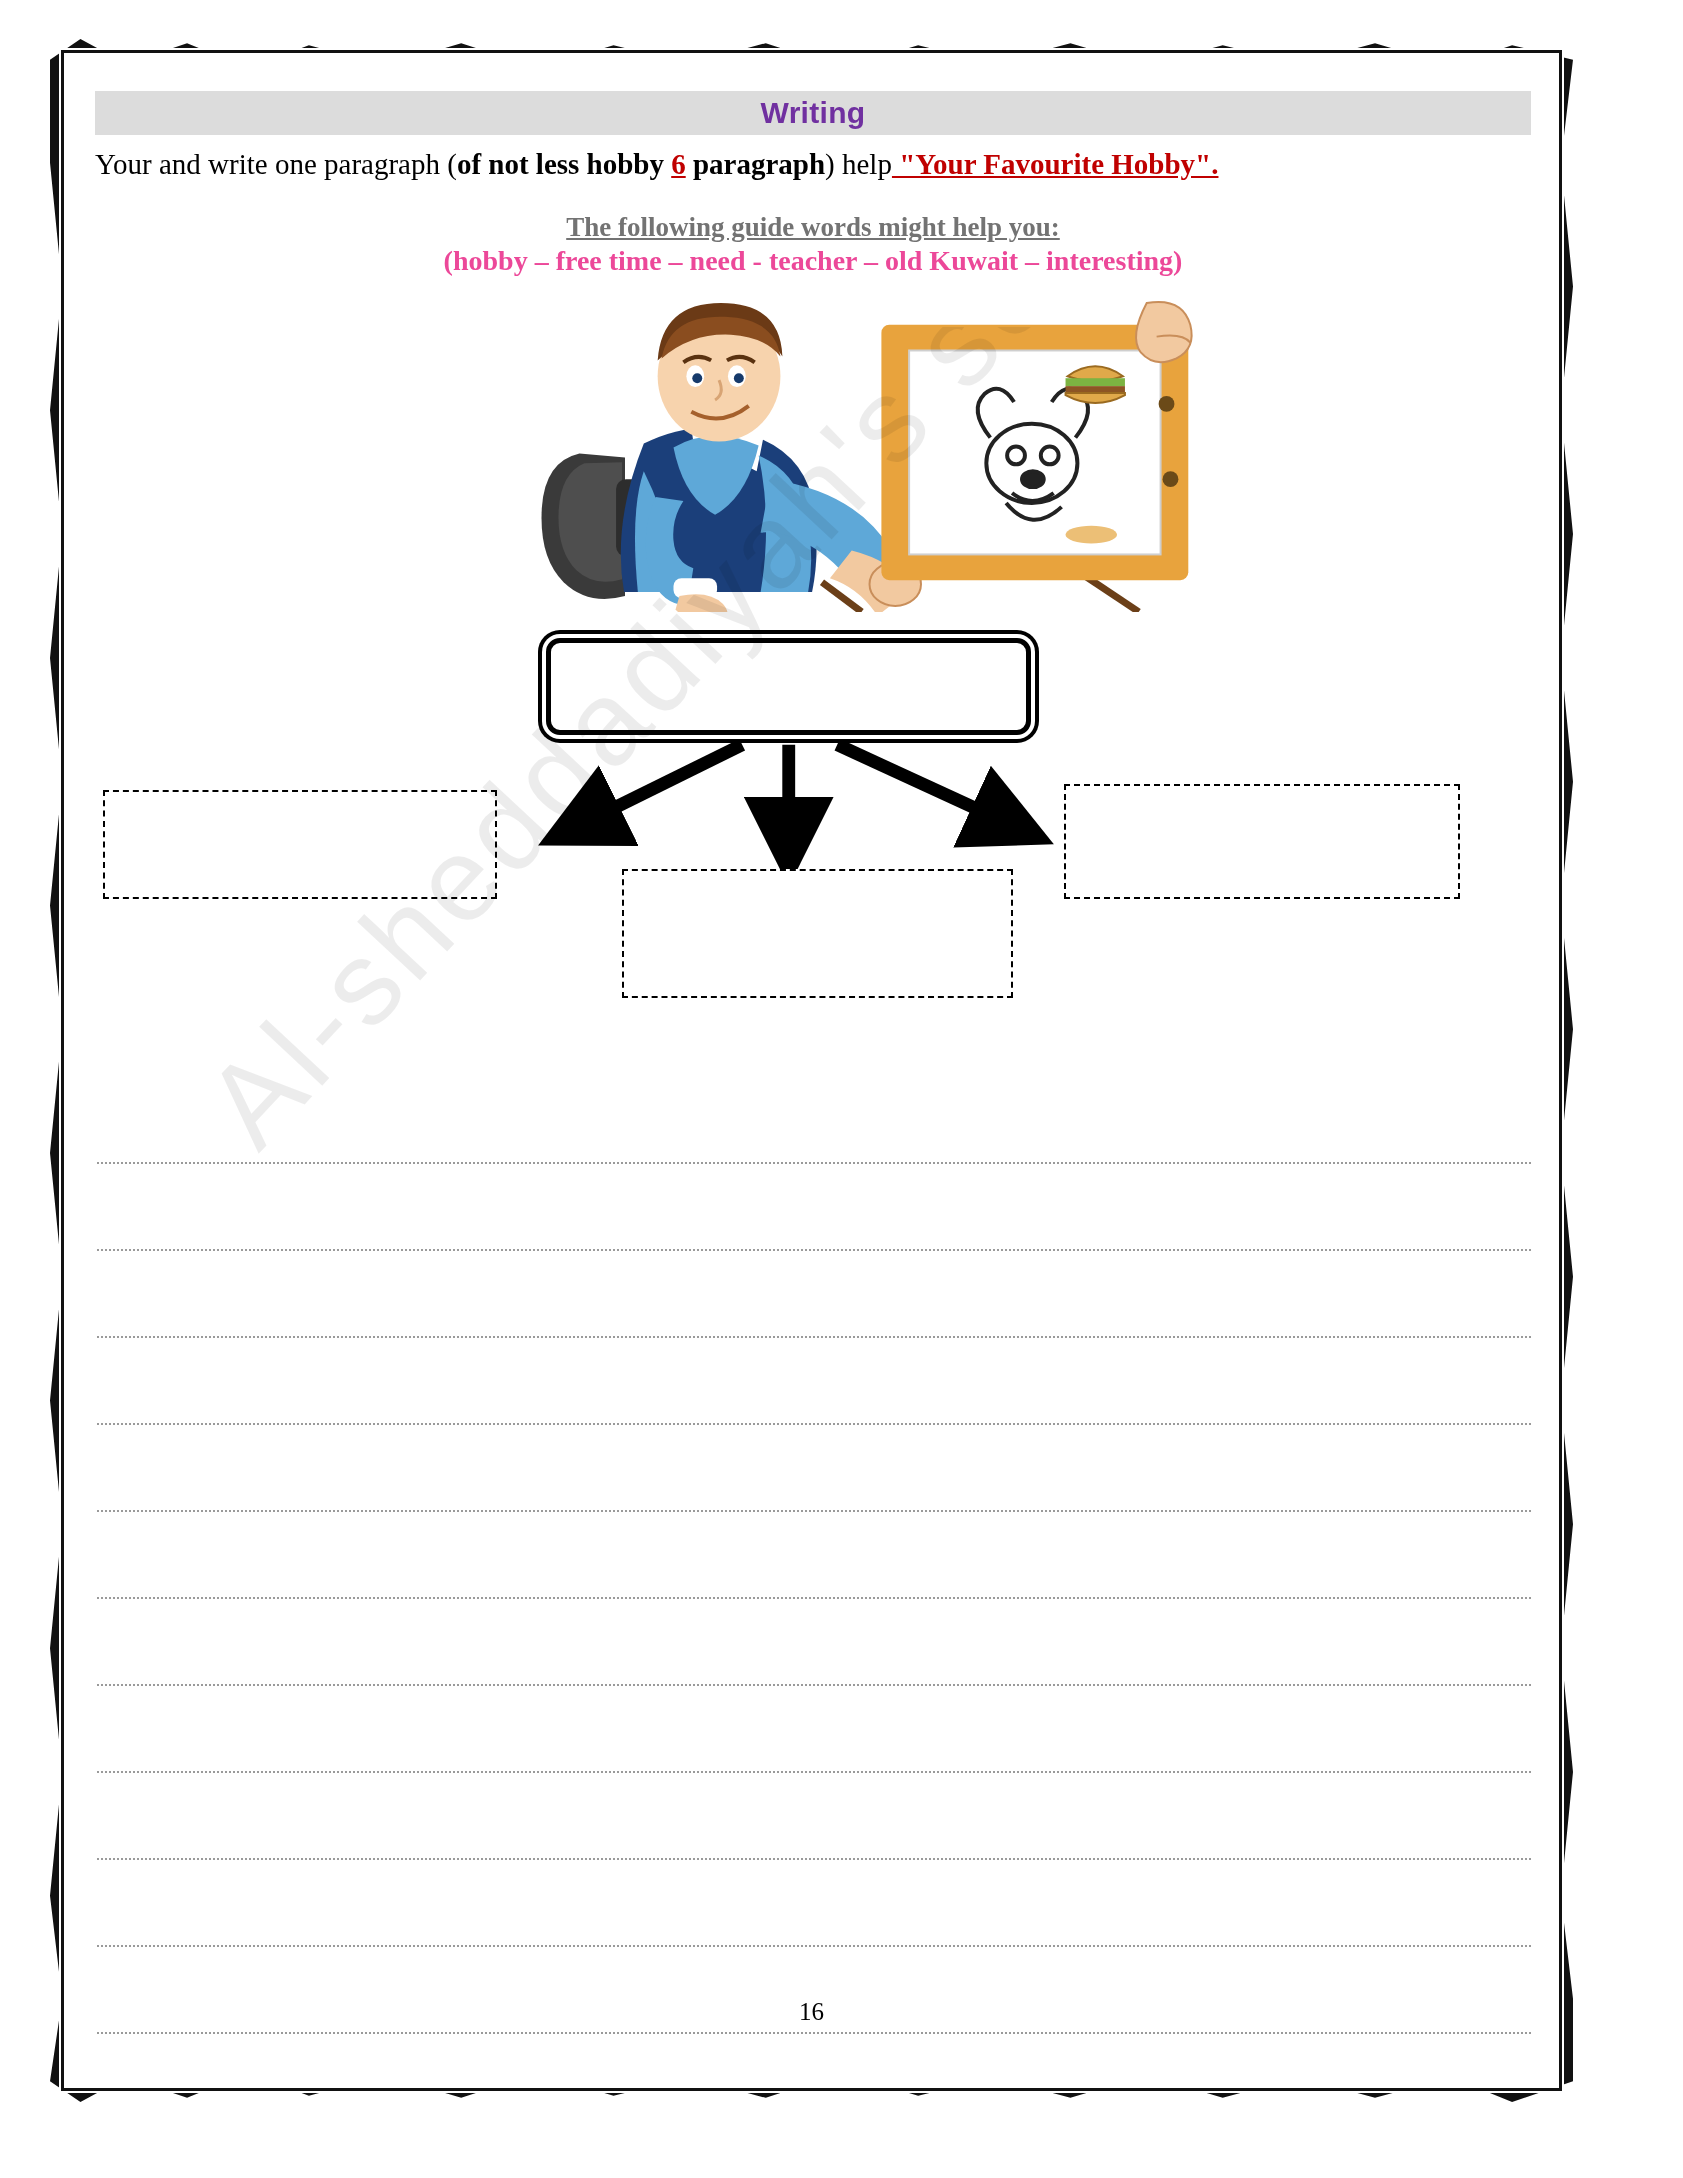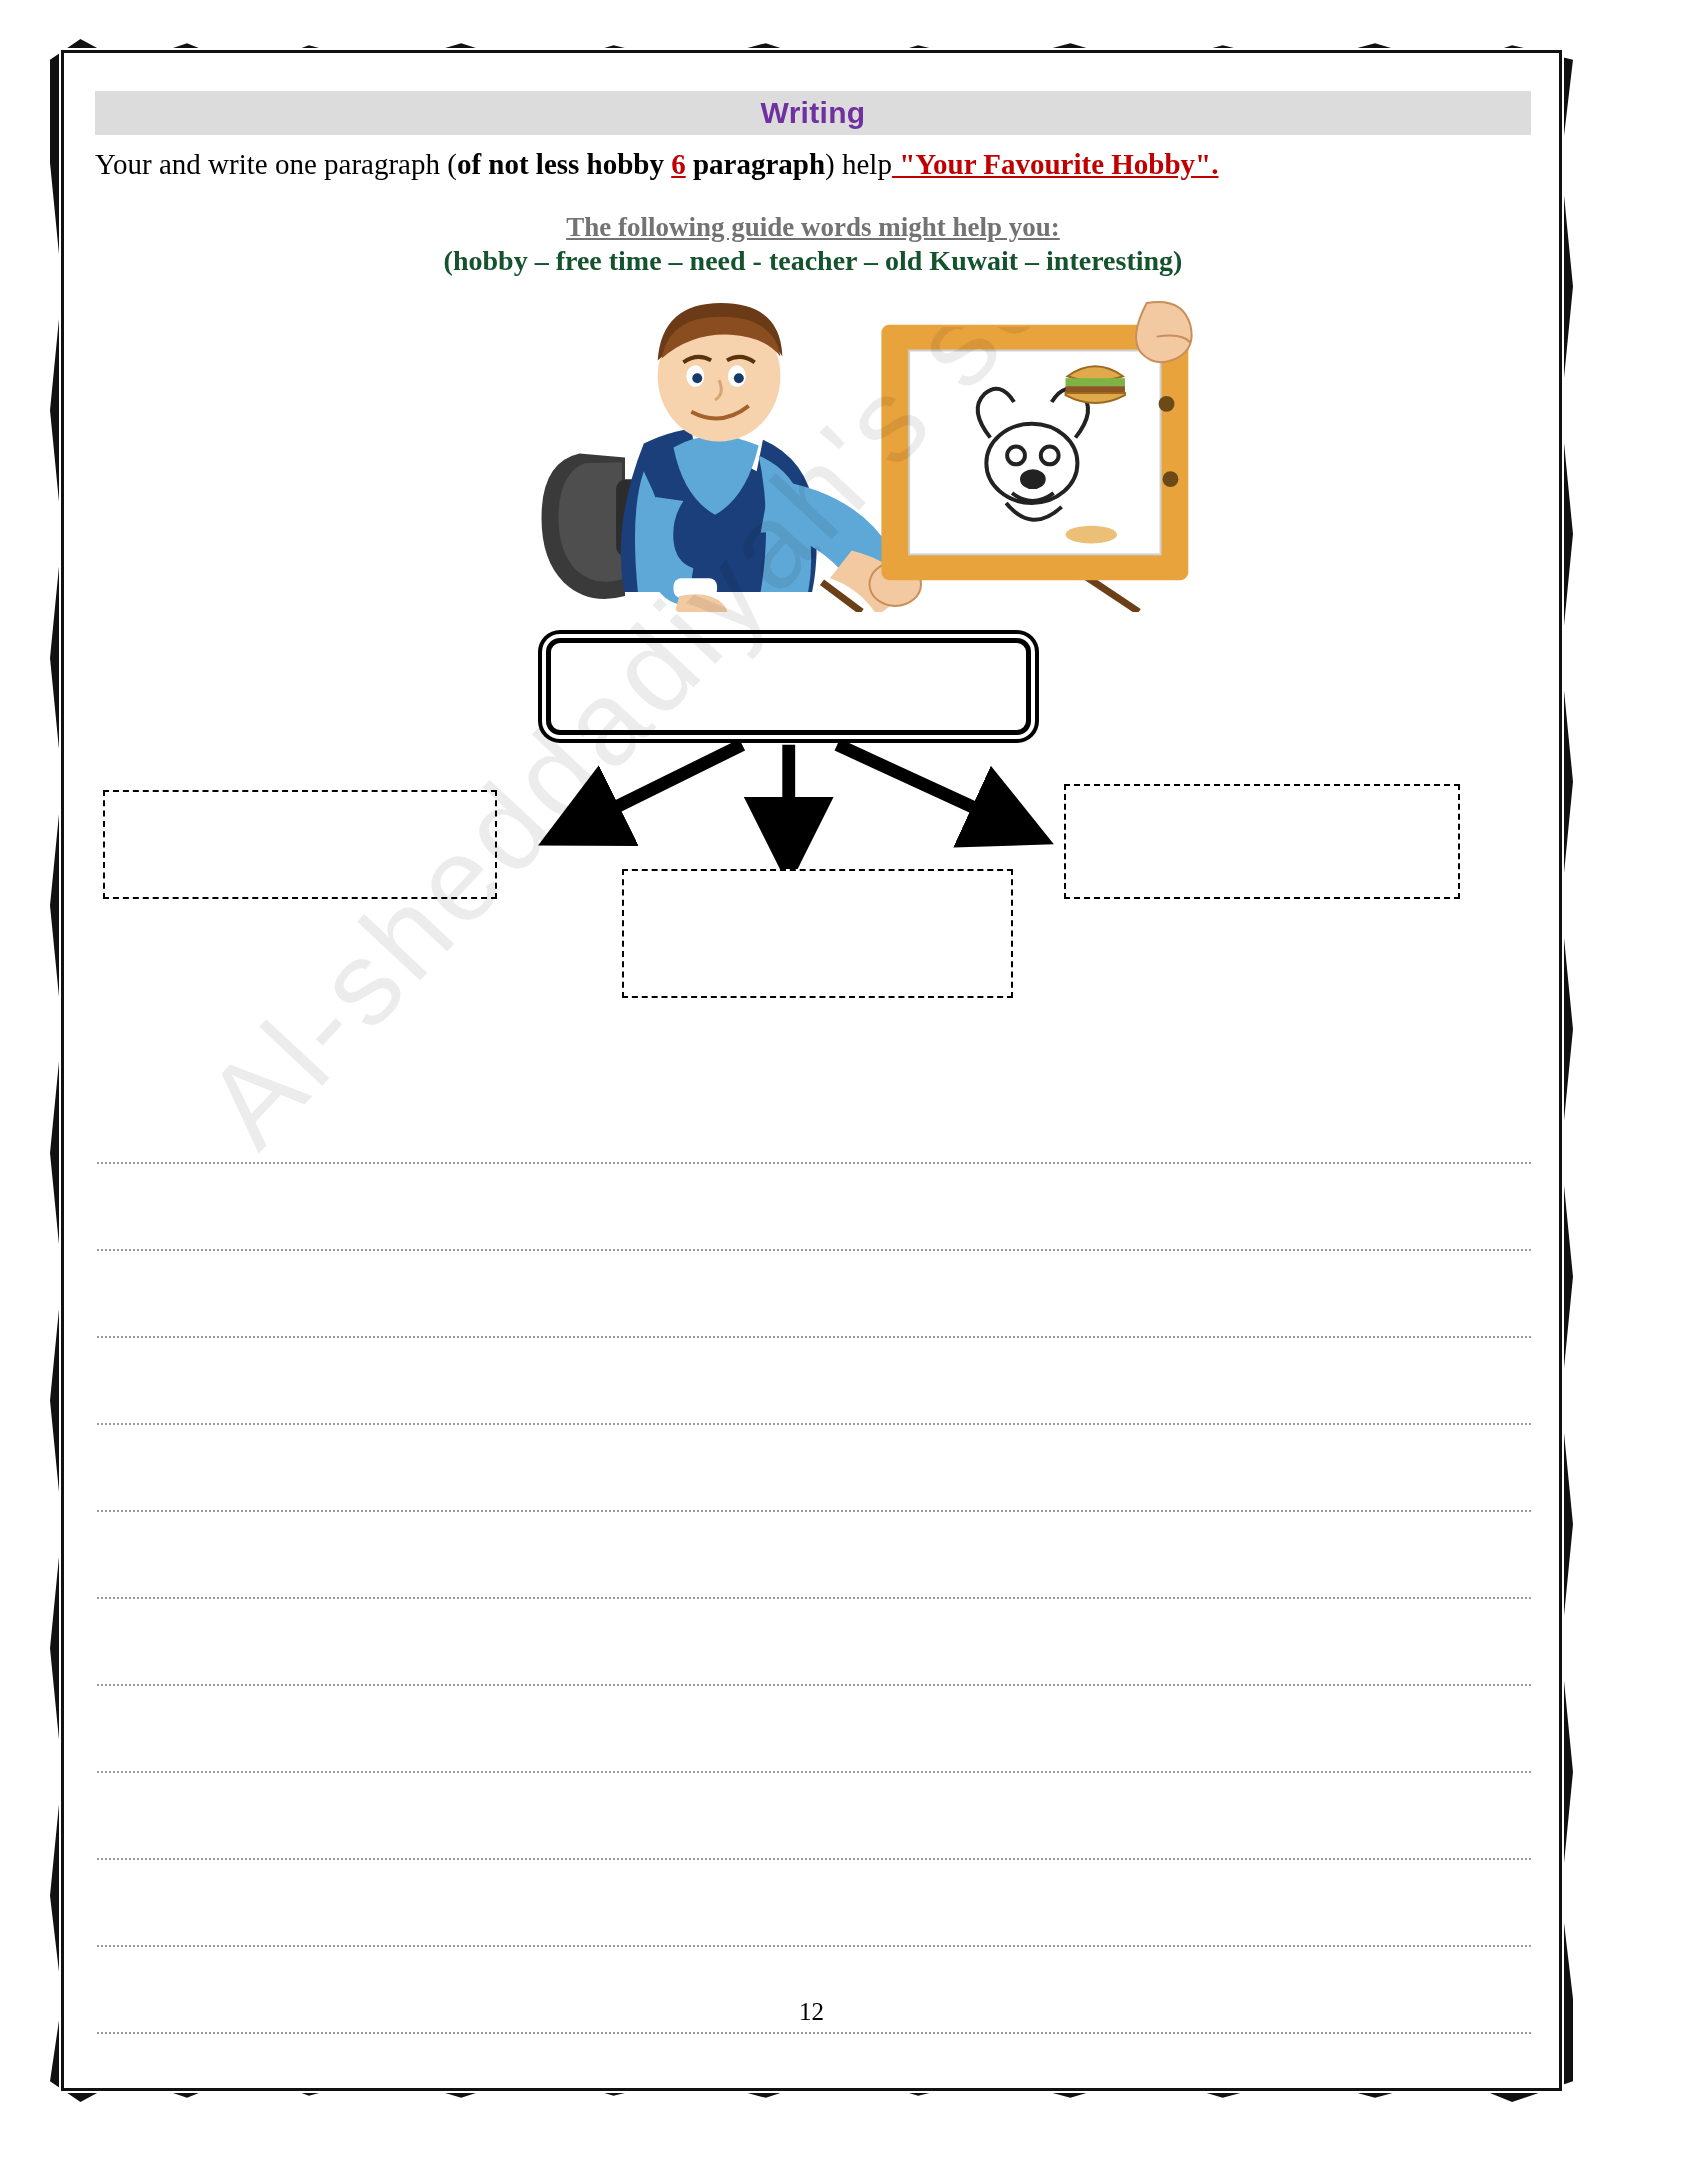--- a/index.html
+++ b/index.html
@@ -114,21 +114,21 @@
     font-weight: bold;
     font-size: 27px;
     text-decoration: underline;
   }
   .guide-words {
     position: absolute;
     left: 6px;
     top: 166px;
     width: 1436px;
     text-align: center;
-    color: #14532d;
+    color: #ec4899;
     font-weight: bold;
     font-size: 28px;
   }
 
   
   .illus {
     position: absolute;
     left: 436px;
     top: 206px;
     width: 693px;
@@ -345,20 +345,20 @@
       <div class="wline"></div>
       <div class="wline"></div>
       <div class="wline"></div>
       <div class="wline"></div>
       <div class="wline"></div>
       <div class="wline"></div>
       <div class="wline"></div>
       <div class="wline"></div>
     </div>
 
-    <div class="page-num">12</div>
+    <div class="page-num">16</div>
   </div>
 
   <div class="watermark">
     <span>Al-sheddadiyah's school</span>
   </div>
 </div>
 
 
 </body></html>

